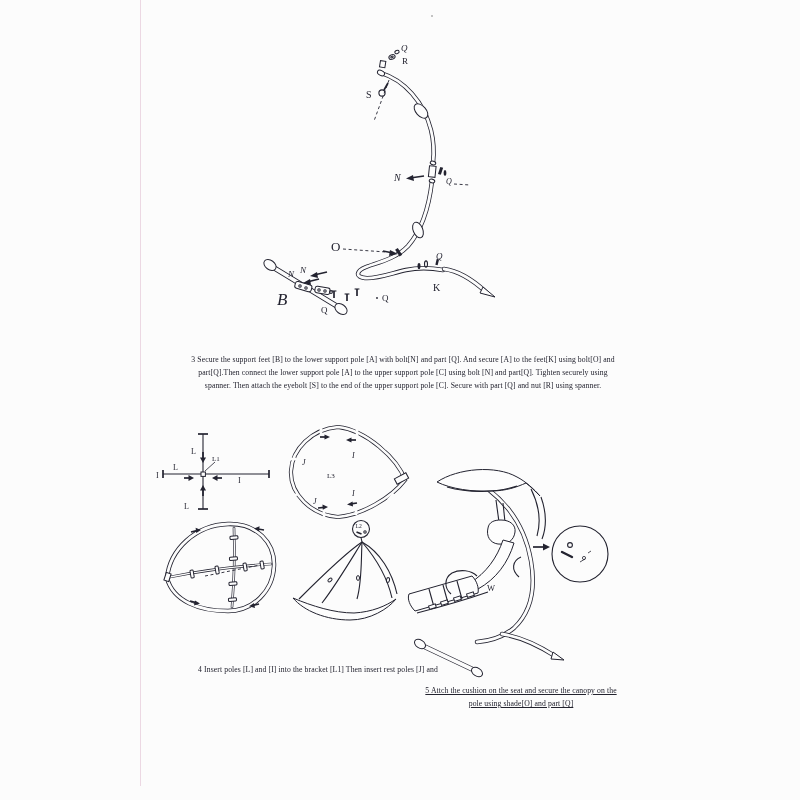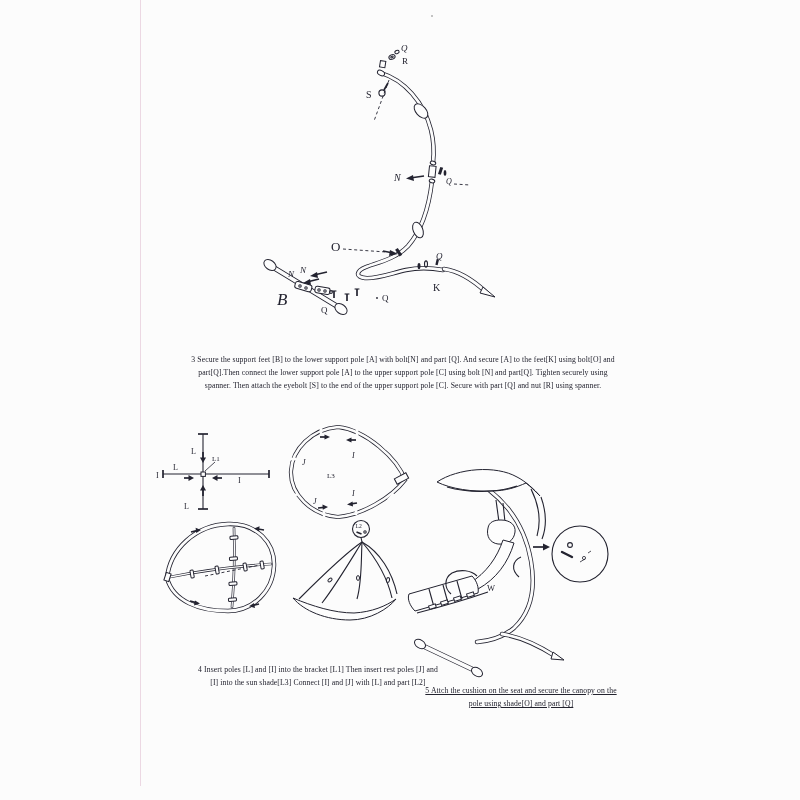--- a/index.html
+++ b/index.html
@@ -280,20 +280,19 @@
   </svg>
 
   <div class="tb" style="left:163px;top:353px;width:480px;">
     <div class="tl">3 Secure the support feet [B] to the lower support pole [A] with bolt[N] and part [Q]. And secure [A] to the feet[K] using bolt[O] and</div>
     <div class="tl">part[Q].Then connect the lower support pole [A] to the upper support pole [C] using bolt [N] and part[Q].  Tighten securely using</div>
     <div class="tl">spanner. Then attach the eyebolt [S] to the end of the upper support pole [C].  Secure with part [Q] and nut [R] using spanner.</div>
   </div>
 
   <div class="tb" style="left:163px;top:631px;width:310px;margin-top:32px;">
     <div class="tl">4 Insert poles [L] and [I] into the bracket [L1] Then insert rest poles [J] and</div>
-    <div class="tl">[I] into the sun shade[L3] Connect [I] and [J] with [L] and part [L2]</div>
   </div>
 
   <div class="tb" style="left:396px;top:684px;width:250px;text-decoration:underline;">
     <div class="tl">5 Attch the cushion on the seat and secure the canopy on the</div>
     <div class="tl">pole using shade[O] and part [Q]</div>
   </div>
 </div>
 
 </body></html>

